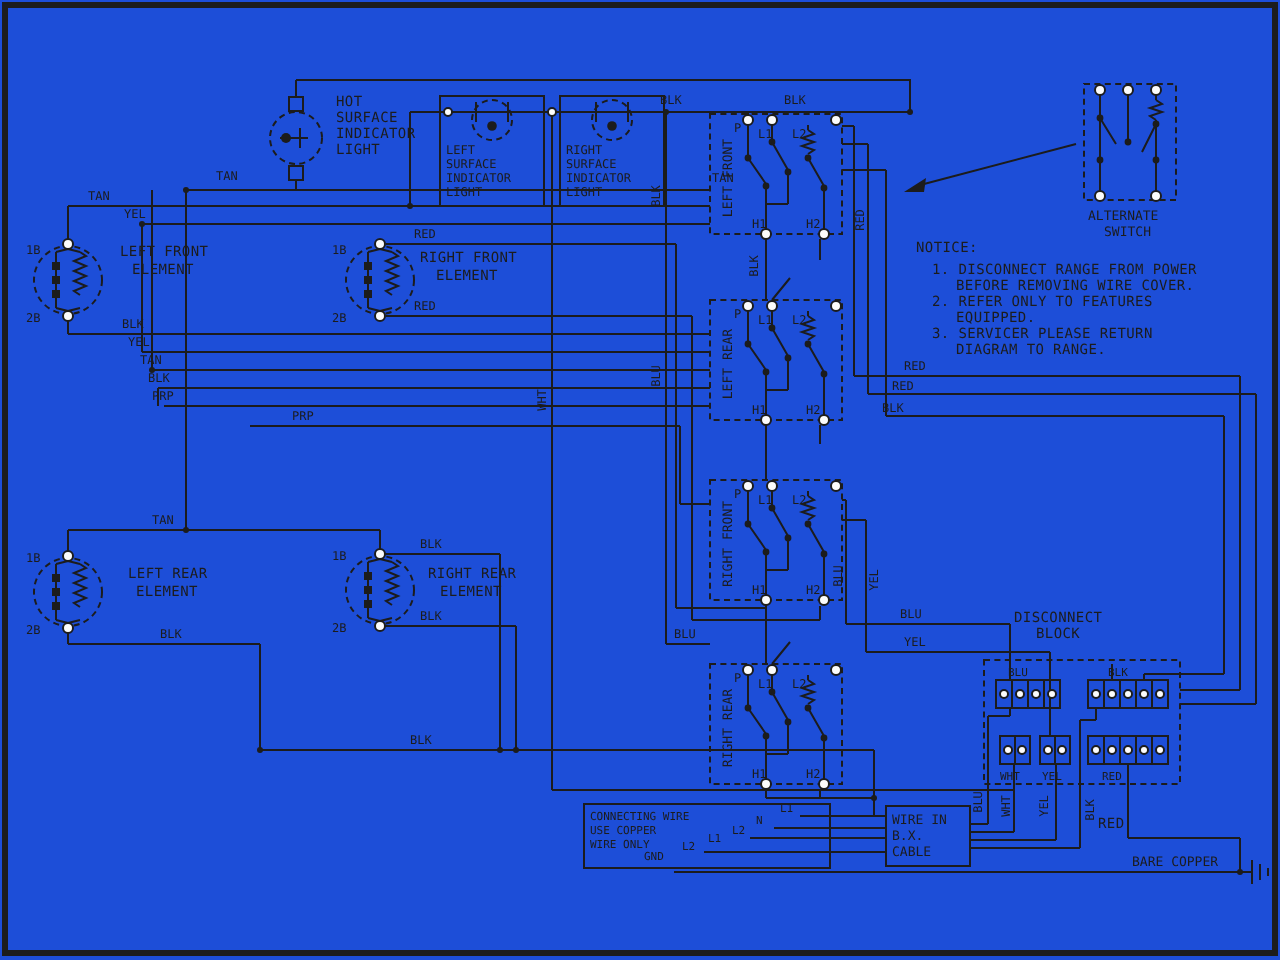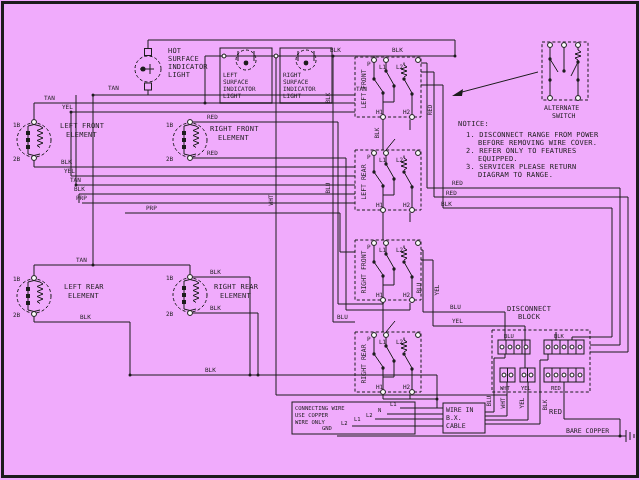--- a/index.html
+++ b/index.html
@@ -1,16 +1,16 @@
 <!DOCTYPE html>
 <html><head>
 <meta charset="utf-8">
 <style>
   html,body{margin:0;padding:0;background:#e8e8e8;}
-  #stage{position:relative;width:640px;height:480px;background:#f0abfc;overflow:hidden;}
+  #stage{position:relative;width:640px;height:480px;background:#1d4ed8;overflow:hidden;}
   svg{position:absolute;left:0;top:0;}
   svg text{font-family:"DejaVu Sans Mono","Liberation Mono",monospace;fill:#1c1c1c;}
   .t7{font-size:7px;letter-spacing:0.2px;}
   .t65{font-size:6.5px;}
   .t6{font-size:6px;}
   .t55{font-size:5.5px;}
   .vt{text-anchor:middle;}
   .wire{fill:none;stroke:#1c1c1c;stroke-width:1;}
   .dash{fill:none;stroke:#1c1c1c;stroke-width:1;stroke-dasharray:3,2.2;}
   .solidbox{fill:none;stroke:#1c1c1c;stroke-width:1;}

